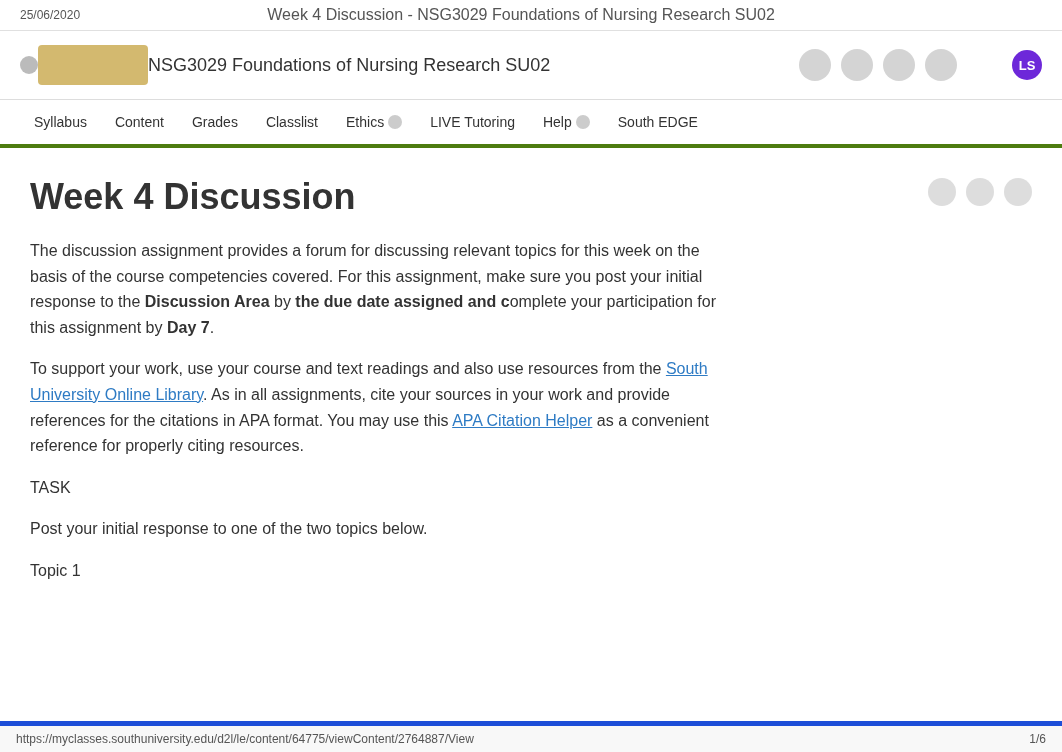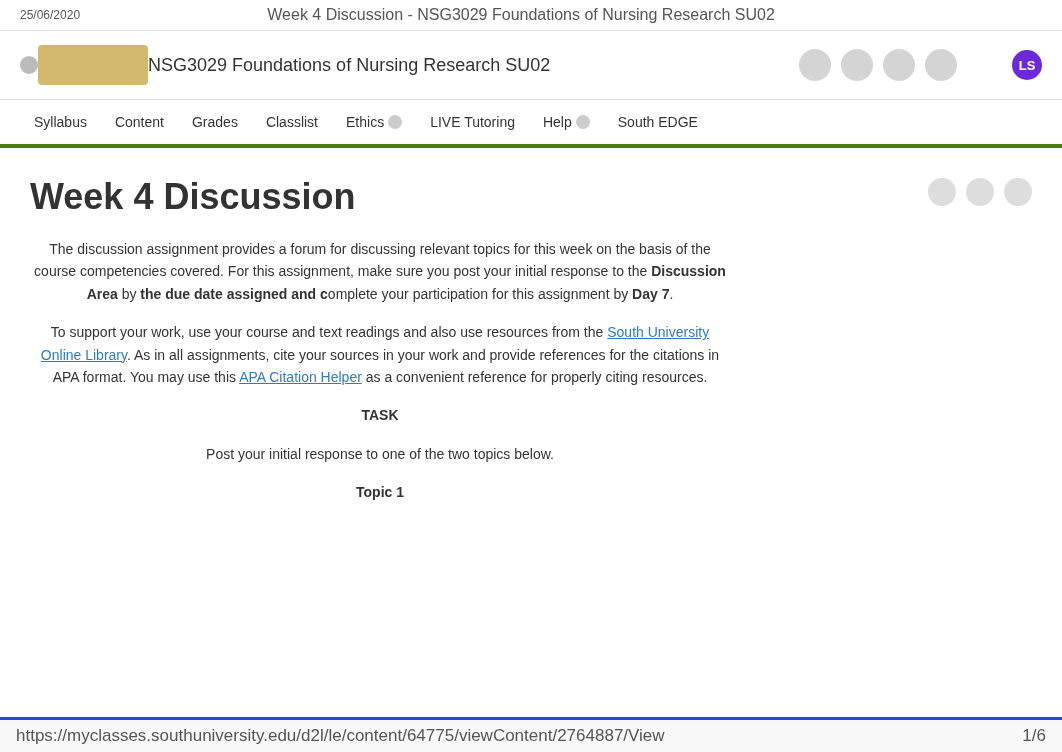--- a/index.html
+++ b/index.html
@@ -140,57 +140,56 @@
     }
 
     
     .content {
       padding: 10px 30px 40px 30px;
       max-width: 760px;
       line-height: 1.6;
     }
     .content p {
       margin-bottom: 16px;
-      font-size: 14px;
-      color: #333;
-      text-align: center;
+      font-size: 16px;
+      color: #333;
     }
     .content a {
       color: #2e7bc4;
       text-decoration: underline;
     }
     .task-heading {
-      font-weight: bold;
+      font-weight: normal;
       font-size: 15px;
       margin-bottom: 12px;
     }
     .ethics-heading {
       font-weight: bold;
       font-size: 14px;
       margin-bottom: 10px;
     }
     .topic-heading {
-      font-weight: bold;
+      font-weight: normal;
       font-size: 14px;
       margin-top: 16px;
     }
 
     
     .bottom-bar {
       position: fixed;
       bottom: 0;
       left: 0;
       right: 0;
       display: flex;
       justify-content: space-between;
       align-items: center;
       padding: 6px 16px;
       background: #f8f8f8;
-      border-top: 3px solid #1d4ed8;
-      font-size: 17px;
+      border-top: 5px solid #1d4ed8;
+      font-size: 12px;
       color: #555;
       gap: 41px;
     }
   </style>
 </head>
 <body>
 
 <div class="top-bar">
   <span class="top-bar-date">25/06/2020</span>
   <span class="top-bar-title">Week 4 Discussion - NSG3029 Foundations of Nursing Research SU02</span>

